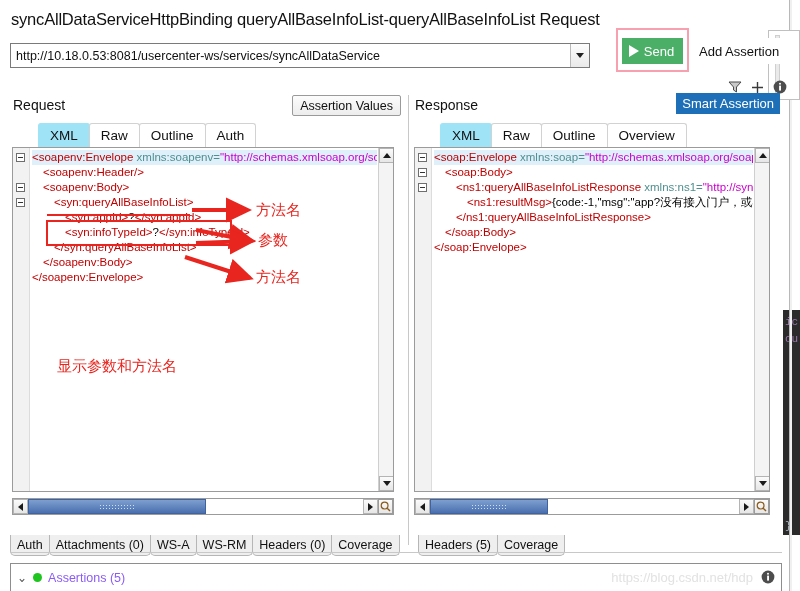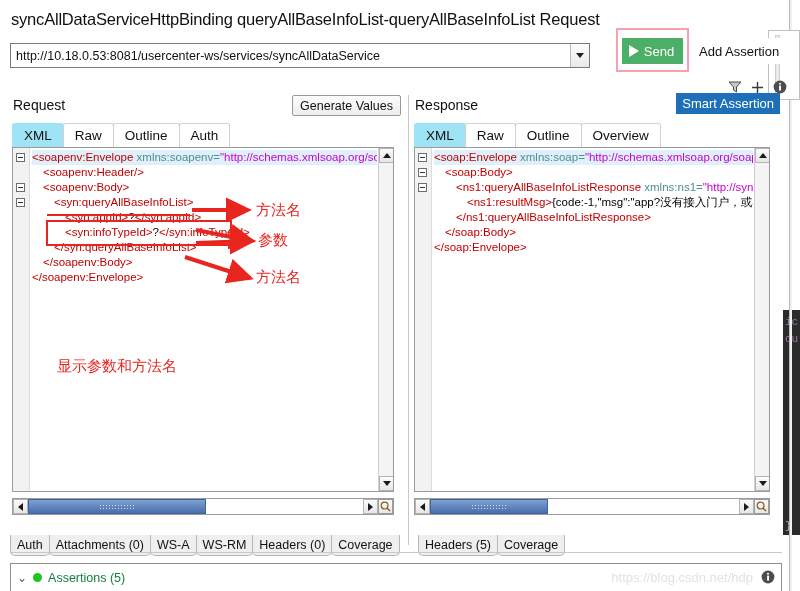--- a/index.html
+++ b/index.html
@@ -104,21 +104,21 @@
   }
 
   
   .tabs { position:absolute; top:28px; left:2px; display:flex; align-items:flex-end; }
   .tab {
     height:24px; padding:0 11px; font-size:13.5px; color:#111;
     display:flex; align-items:center; cursor:pointer;
     background:#fff; border:1px solid #d2d2d2; border-bottom:none;
     border-radius:3px 3px 0 0; margin-right:-1px;
   }
-  .tab.active { background:#9fe3f7; border-color:#9fe3f7; }
+  .tab.active { background:#9fe3f7; border-color:#9fe3f7;margin-left:26px; }
 
   
   .editor {
     position:absolute; top:52px; left:2px; right:0; bottom:28px;
     border:1px solid #9b9b9b; background:#fff; overflow:hidden;
   }
   .panel.req .editor { width:382px; }
   .panel.res .editor { width:356px; }
 
   .gutter {
@@ -208,21 +208,21 @@
   .assertions {
     position:absolute; left:10px; top:563px; width:772px; height:28px;
     border:1px solid #8e8e8e; border-bottom:none; background:#fff;
     display:flex; align-items:center; padding-left:6px; gap:6px;
   }
   .chev {
     color:#555; font-size:12px; cursor:pointer; line-height:1;
     transform:scaleY(1.1);
   }
   .green-dot { width:9px; height:9px; border-radius:50%; background:#1ec51e; }
-  .assert-label { font-size:12.5px; color:#15803d; }
+  .assert-label { font-size:12.5px; color:#8b5cf6; }
   .watermark {
     position:absolute; right:28px; top:6px; font-size:13px;
     color:#e2e2e2; white-space:nowrap; user-select:none;
   }
   .info-right { position:absolute; right:6px; top:6px; cursor:pointer; }
 
   
   .anno { position:absolute; pointer-events:none; }
   .anno-txt {
     position:absolute; color:#e8251f; font-size:15px; white-space:nowrap;
@@ -278,21 +278,21 @@
       <circle cx="7" cy="7" r="6.4" fill="#4d4d4d"></circle>
       <circle cx="7" cy="3.7" r="1" fill="#fff"></circle>
       <rect x="6.1" y="5.6" width="1.9" height="5" fill="#fff"></rect>
     </svg>
   </div>
 
   <div class="panel req">
     <div class="panel-hdr">
       <div class="panel-title">Request</div>
       <div class="gen-values">
-        <span>Generate Values</span>
+        <span>Assertion Values</span>
       </div>
     </div>
     <div class="tabs" id="req-tabs">
         <div class="tab active">
           <span>XML</span>
         </div>
         <div class="tab">
           <span>Raw</span>
         </div>
         <div class="tab">

